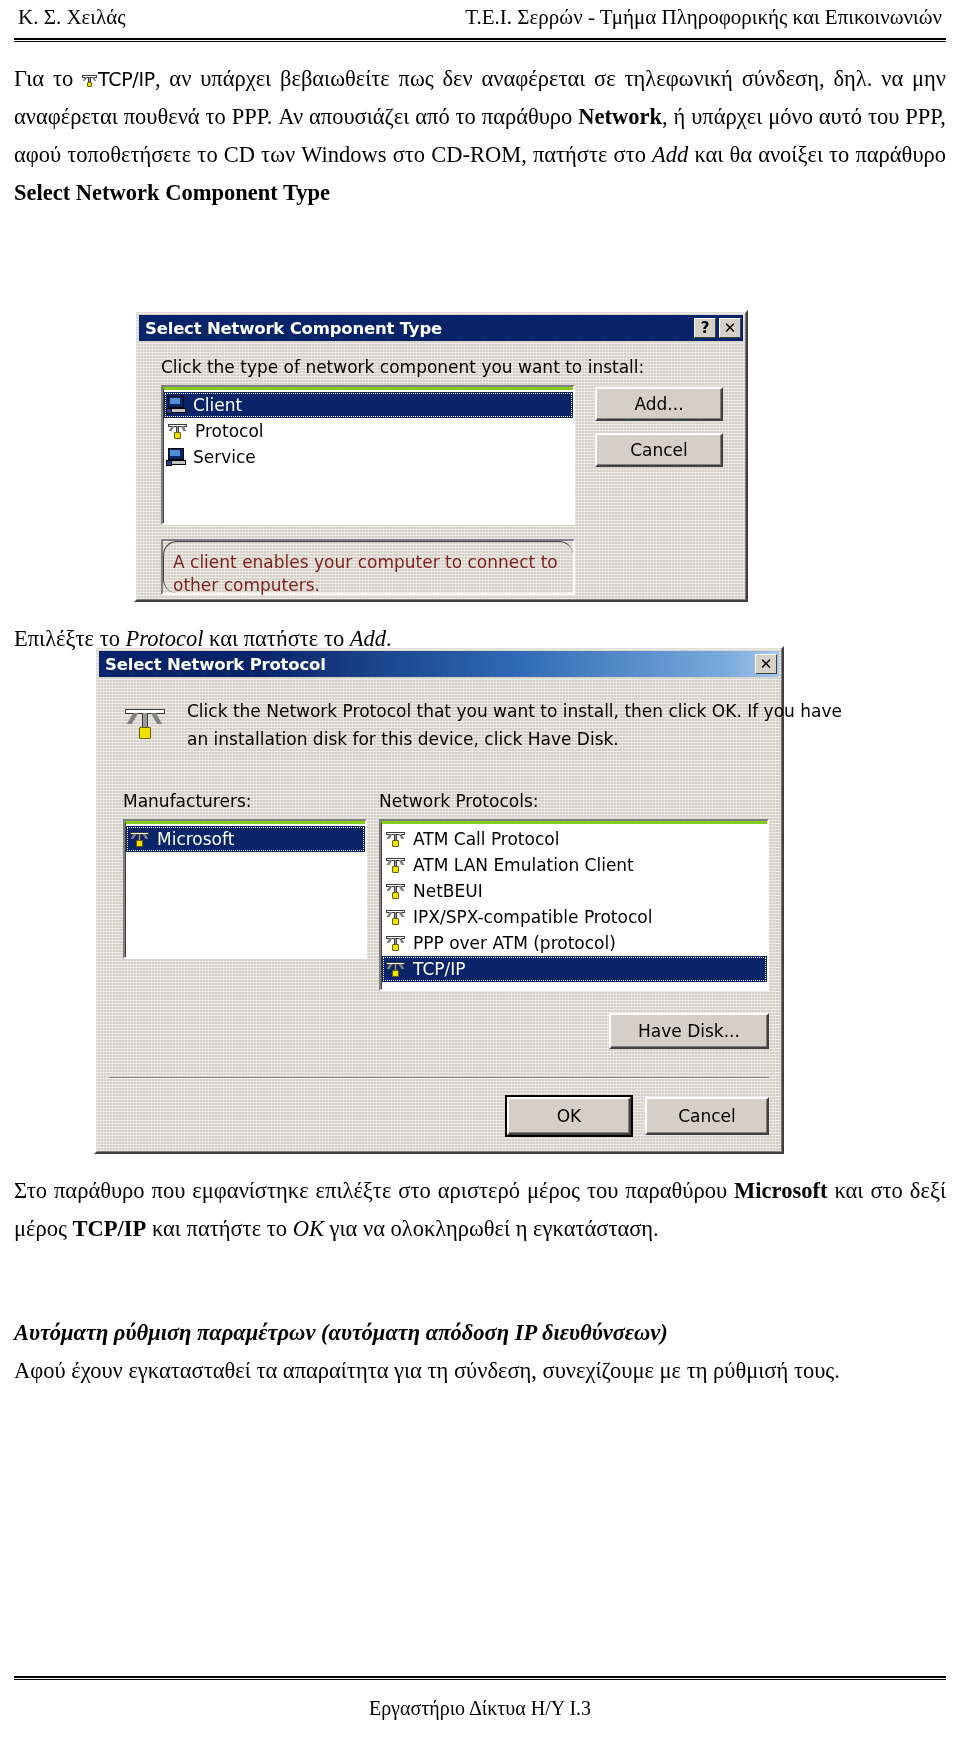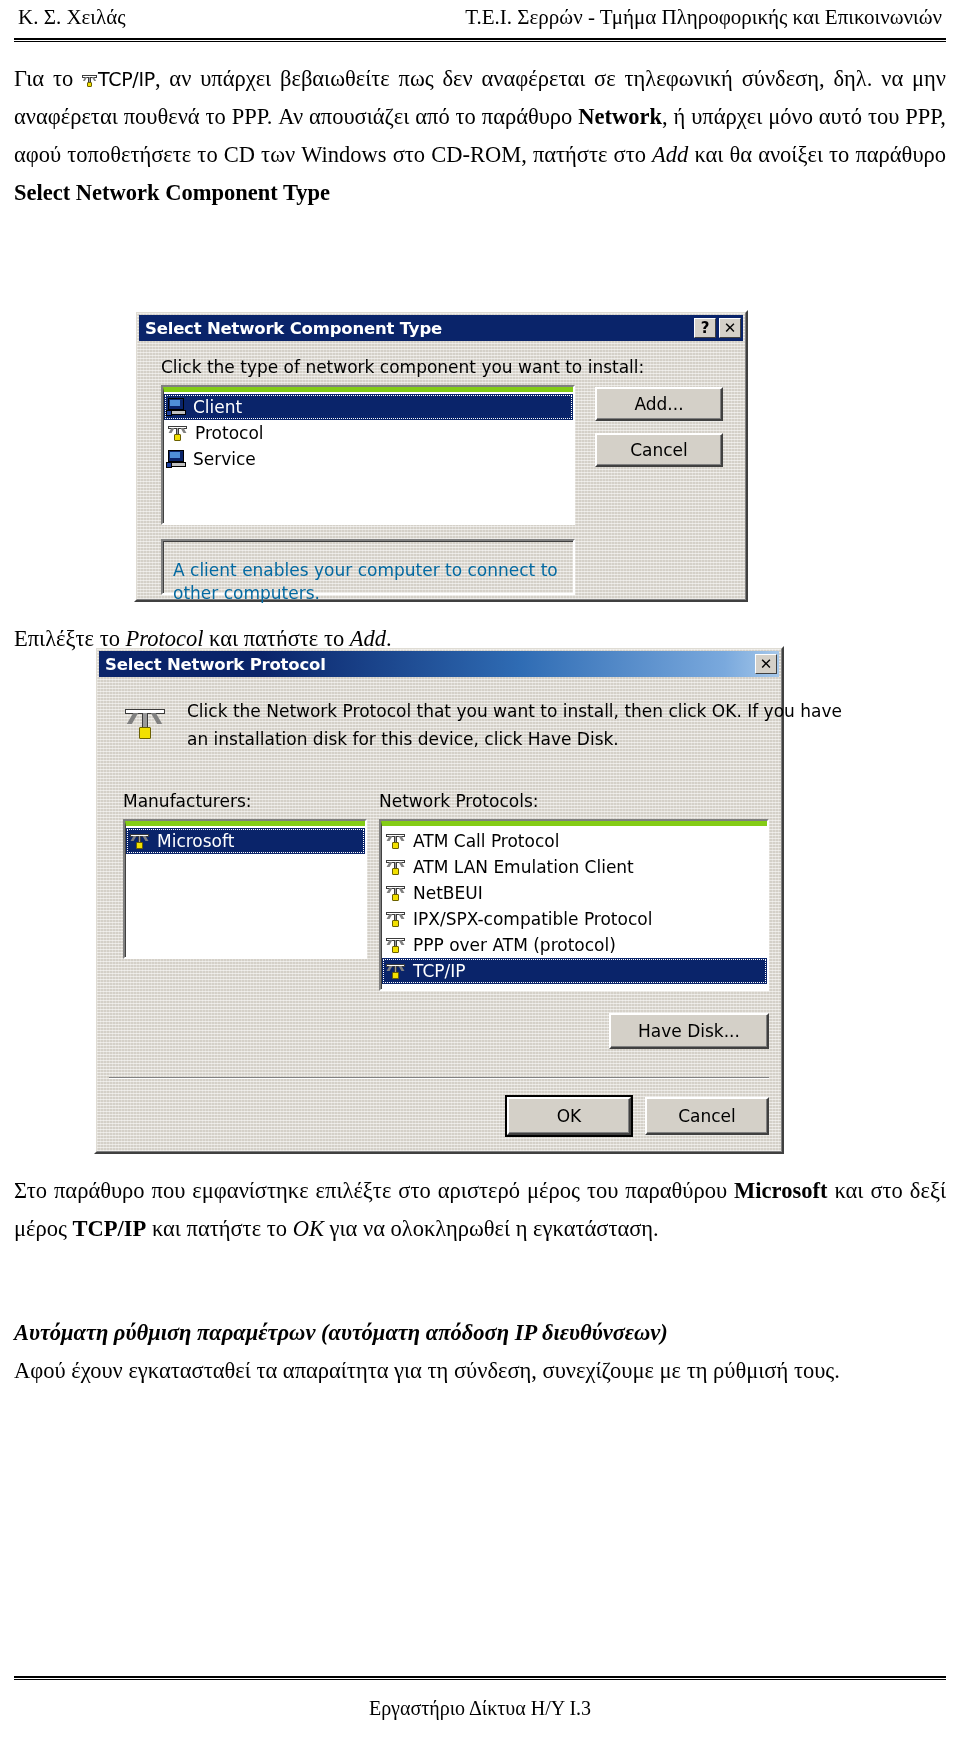--- a/index.html
+++ b/index.html
@@ -131,21 +131,21 @@
     background:#ffffff;
     border-top:2px solid #808080;
     border-left:2px solid #808080;
     border-right:2px solid #ffffff;
     border-bottom:2px solid #ffffff;
     overflow:hidden;
     position:relative;
   }
   .listbox .inner {
     position:absolute; inset:0;
-    border-top:5px solid #84cc16;
+    border-top:3px solid #84cc16;
     border-left:1px solid #404040;
     background:#fff;
     padding:2px 0 0 0;
   }
   .li {
     display:flex; align-items:center;
     height:26px;
     padding:0 3px;
     font-size:17px;
     color:#000;
@@ -186,25 +186,26 @@
     border-left:2px solid #808080;
     border-right:2px solid #ffffff;
     border-bottom:2px solid #ffffff;
     position:relative;
     background: transparent;
   }
   .groupbox .gi {
     position:absolute; inset:0;
     border-top:1px solid #404040;
     border-left:1px solid #404040;
-    padding:17px 9px;
+    padding:9px 9px;
     font-size:17px;
     line-height:23px;
     font-family:"DejaVu Sans", sans-serif;
-    color:#0369a1;
+    color:#7f1d1d;
+    border-radius:14px;
   }
   .sep {
     border-top:1px solid #808080;
     border-bottom:1px solid #ffffff;
     height:2px;
   }
 
   
   .ico { position:relative; display:inline-block; flex:0 0 auto; }
 

